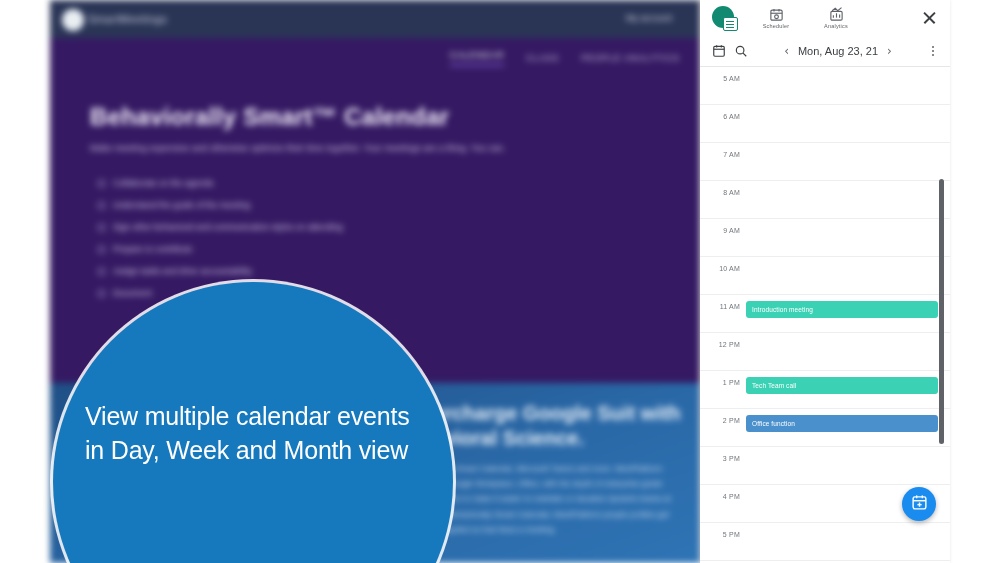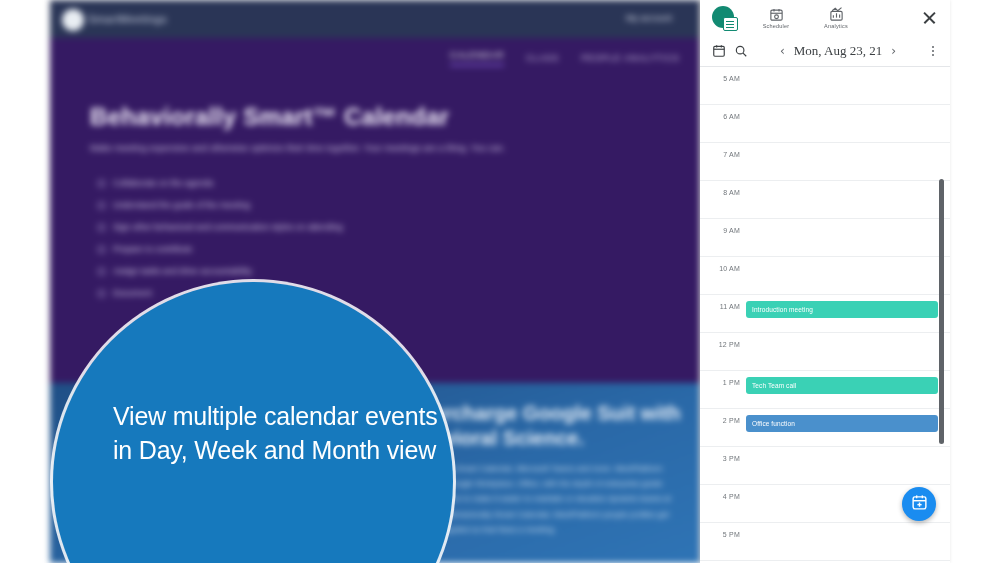--- a/index.html
+++ b/index.html
@@ -167,21 +167,20 @@
   }
   .callout-text {
     position: absolute;
     left: 85px;
     top: 400px;
     width: 340px;
     color: #ffffff;
     font-size: 25px;
     line-height: 1.34;
     letter-spacing: -0.2px;
-    margin-left: 28px;
   }
 
   
   .panel {
     position: absolute;
     left: 700px;
     top: 0;
     width: 250px;
     height: 563px;
     background: #ffffff;
@@ -291,25 +290,24 @@
     gap: 9px;
   }
   .chev {
     font-size: 12px;
     color: #5f6368;
     cursor: pointer;
     line-height: 1;
     font-family: "DejaVu Sans", sans-serif;
   }
   .date-label {
-    font-size: 13px;
+    font-size: 11px;
     color: #3c4043;
     white-space: nowrap;
     cursor: pointer;
-    font-family: Liberation Serif, serif;
   }
   .kebab {
     width: 18px; height: 22px;
     display: flex;
     flex-direction: column;
     align-items: center;
     justify-content: center;
     gap: 2px;
     cursor: pointer;
     flex: none;

